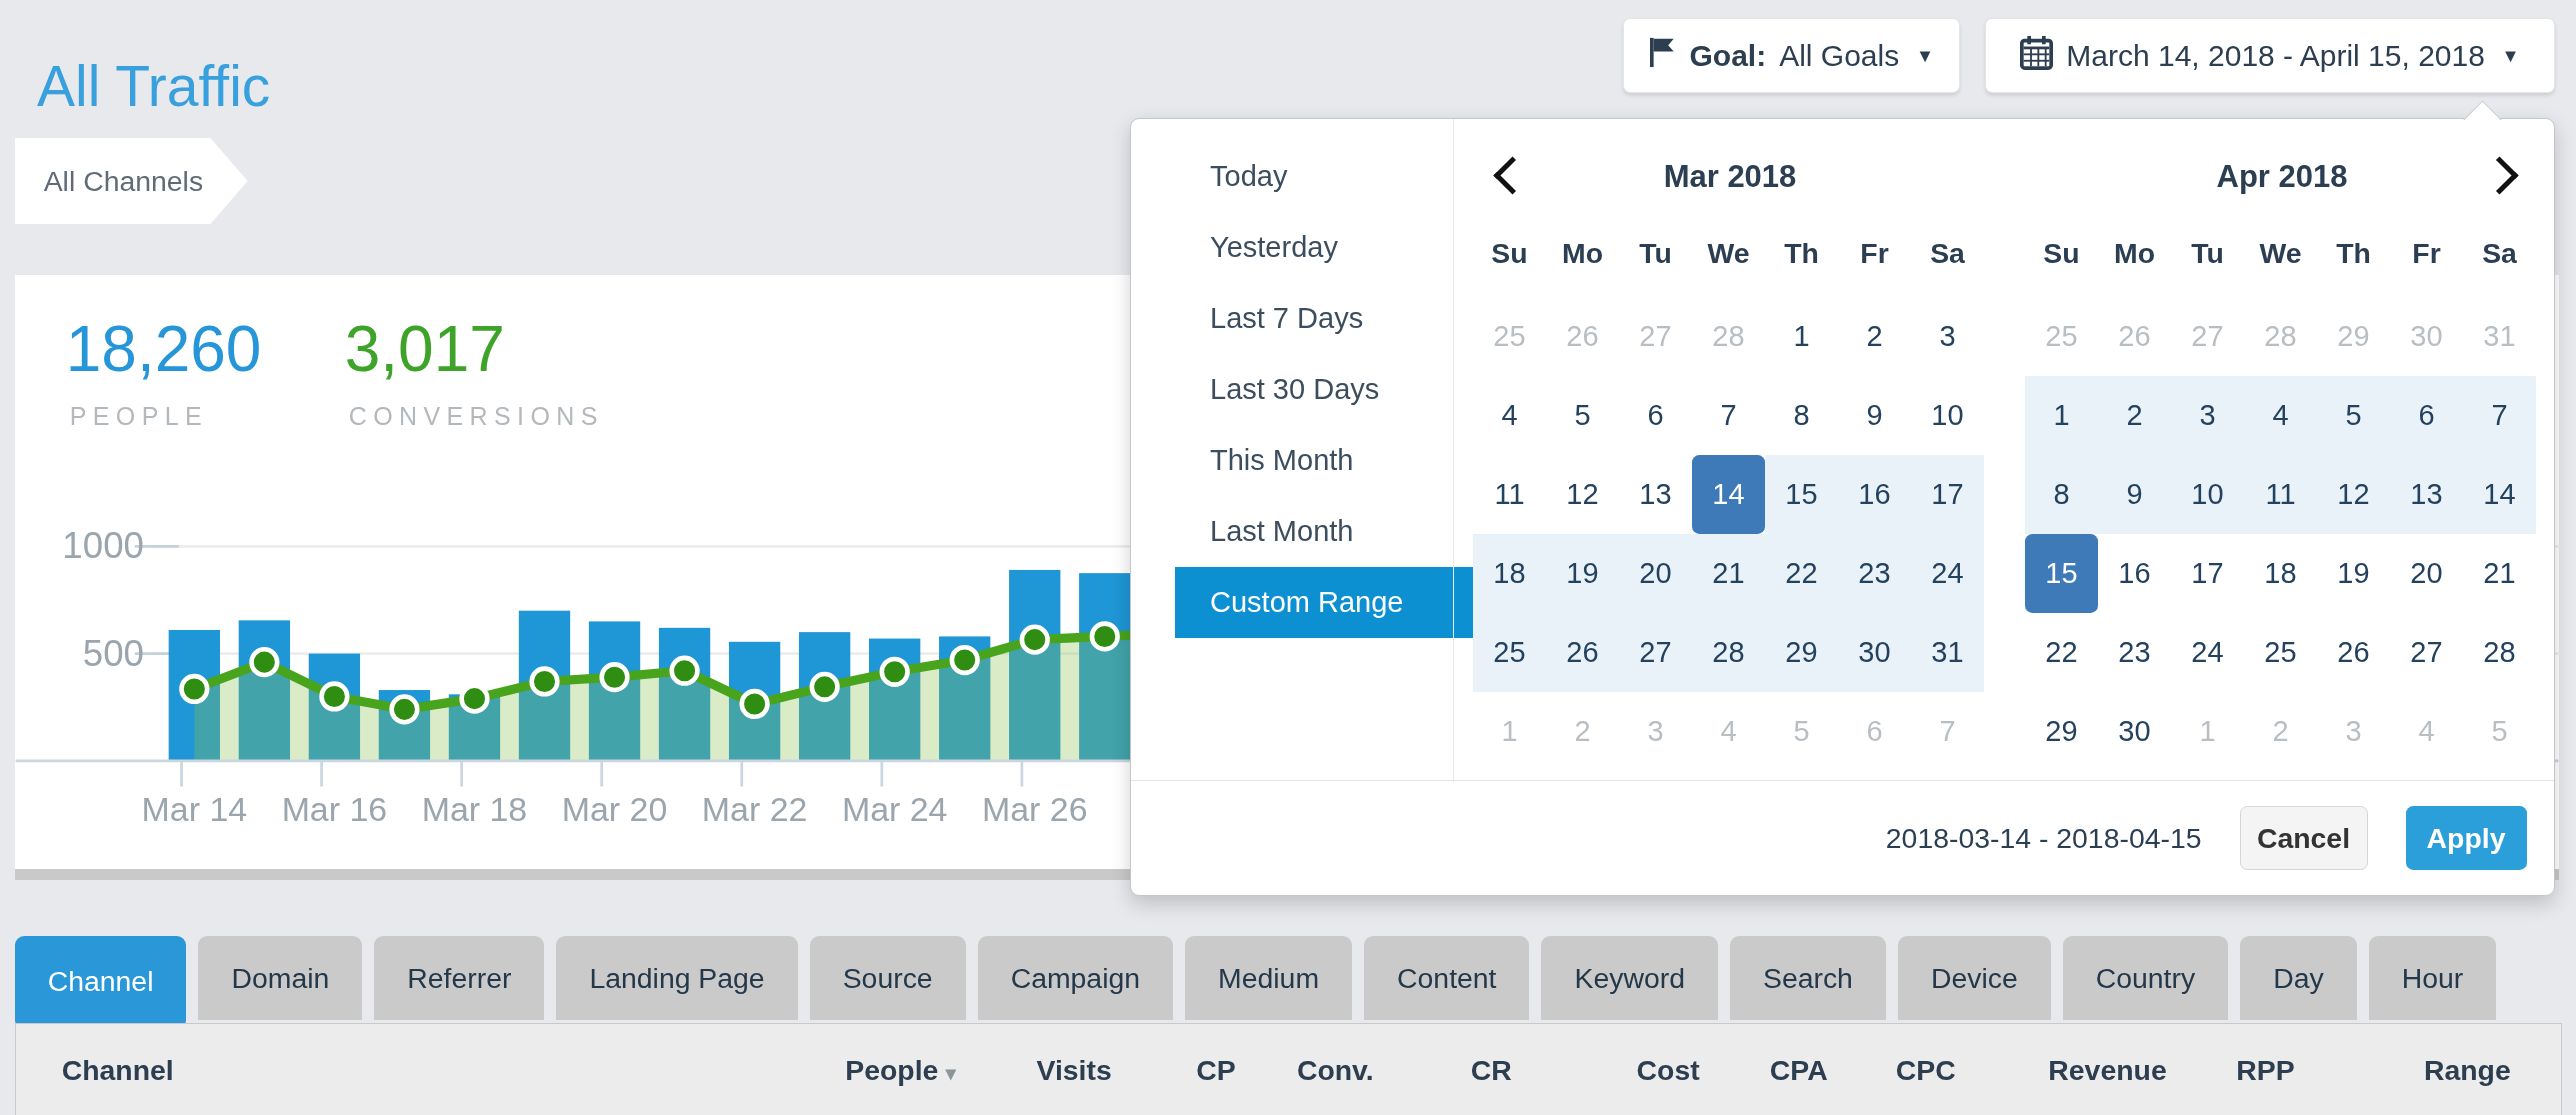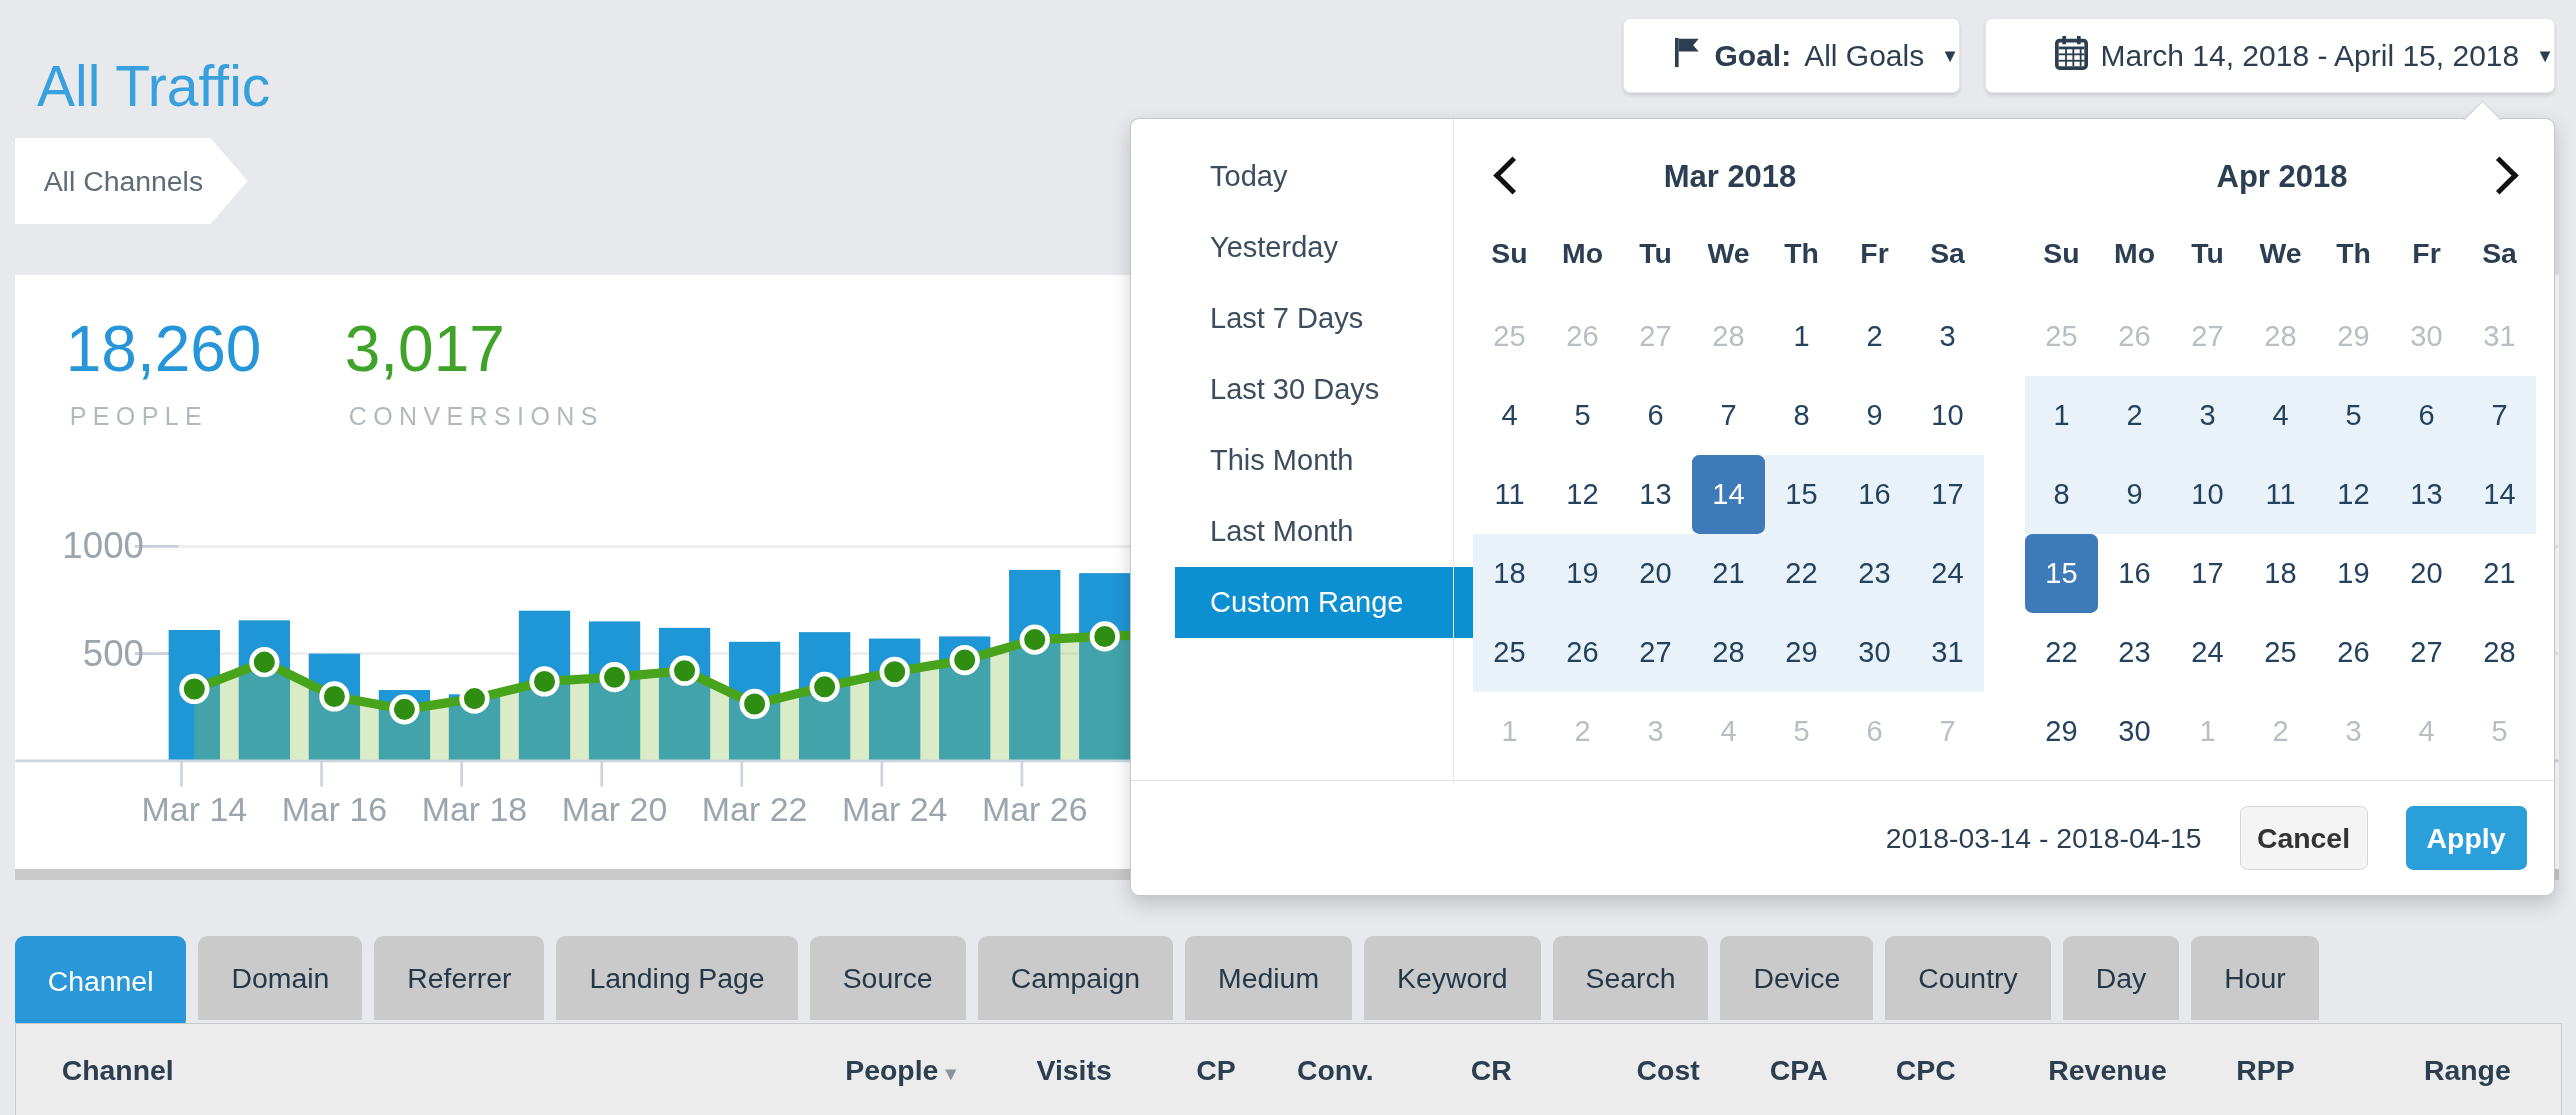--- a/index.html
+++ b/index.html
@@ -16,21 +16,21 @@
   #page-title{left:37px;top:53px;font-size:57px;color:#38a0dc;font-weight:400;}
   #channel-tag{
     left:14.7px;top:138px;height:86px;width:233px;background:#ffffff;
     clip-path:polygon(0 0,84% 0,100% 50%,84% 100%,0 100%);
     display:flex;align-items:center;padding-left:29px;box-sizing:border-box;
     font-size:28.4px;color:#5f6b76;
   }
   .top-btn{
     top:18.3px;height:75px;background:#ffffff;border:0.9px solid #e3e5e8;border-radius:7.3px;
     box-shadow:0 2.8px 3.7px rgba(0,0,0,0.10);
-    display:flex;align-items:center;justify-content:flex-end;gap:13px;
+    display:flex;align-items:center;justify-content:center;gap:13px;
     font-size:30px;color:#2c3e50;cursor:pointer;box-sizing:border-box;
   }
   #goal-btn{left:1623px;width:337px;}
   #date-btn{left:1985px;width:570px;}
   .btn-caret{font-size:18.3px;color:#2c3e50;margin-left:3.7px;}
   .bold{font-weight:bold;}
 
   
   #chart-card{left:14.7px;top:275px;width:2544px;height:605px;background:#ffffff;}
   #stat-people-value{left:51px;top:37px;font-size:64px;color:#2696d8;}
@@ -379,20 +379,21 @@
 </div>
 
 <div class="abs" id="tab-bar">
     <div class="tab active">Channel</div>
     <div class="tab">Domain</div>
     <div class="tab">Referrer</div>
     <div class="tab">Landing Page</div>
     <div class="tab">Source</div>
     <div class="tab">Campaign</div>
     <div class="tab">Medium</div>
+    <div class="tab">Content</div>
     <div class="tab">Keyword</div>
     <div class="tab">Search</div>
     <div class="tab">Device</div>
     <div class="tab">Country</div>
     <div class="tab">Day</div>
     <div class="tab">Hour</div>
   </div>
 <div class="abs" id="table-header">
     <div class="hcol c0">Channel</div>
     <div class="hcol c1">People<span class="sort-caret">▾</span></div>

